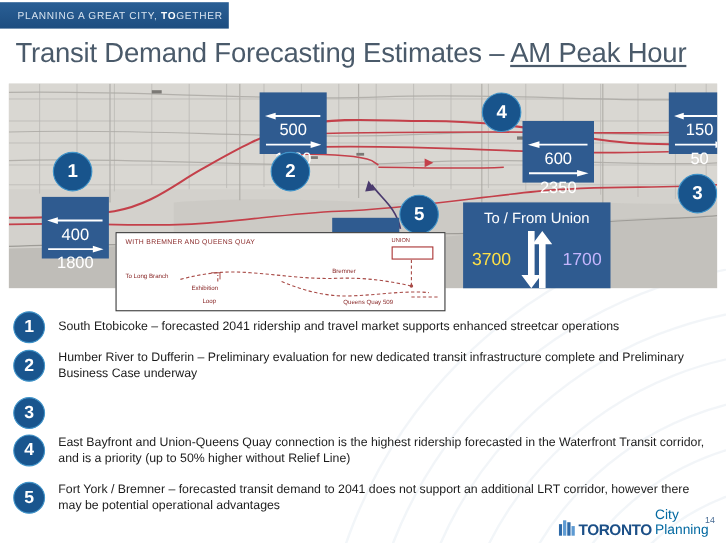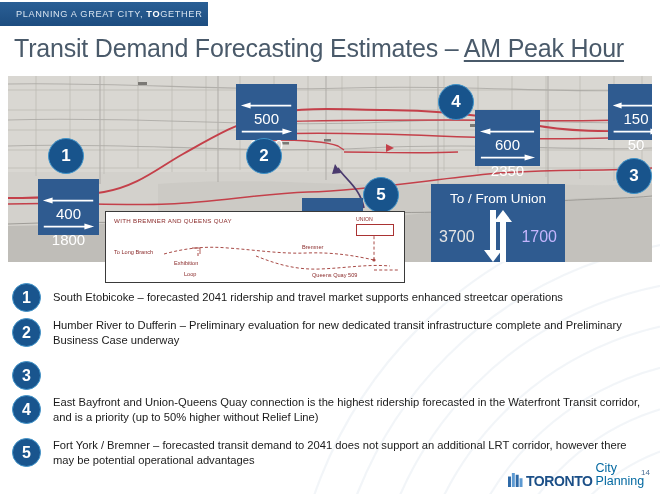--- a/index.html
+++ b/index.html
@@ -85,21 +85,21 @@
   .unionbox {
     position:absolute;
     background:#2f5b90;
     color:#ffffff;
   }
   .union-title {
     position:absolute; left:0; right:0; top:7px;
     text-align:center; font-size:13.5px; color:#ffffff;
   }
   .union-left {
-    position:absolute; left:8px; top:44px; font-size:16px; color:#e5e5e5;
+    position:absolute; left:8px; top:44px; font-size:16px; color:#fde047;
   }
   .union-right {
     position:absolute; right:8px; top:44px; font-size:16px; color:#c4b5fd;
   }
   .union-arrows {
     position:absolute; left:50%; transform:translateX(-50%);
     top:26px; width:40px; height:52px;
   }
   .union-arrows svg { width:100%; height:100%; display:block; }
 
@@ -344,21 +344,21 @@
       <div class="flowrow">
         <span class="num">50</span>
         <span class="arrow">
           <svg viewBox="0 0 60 8" preserveAspectRatio="none">
             <path d="M2,3 L48,3 L48,0.5 L59,4 L48,7.5 L48,5 L2,5 Z" fill="#ffffff"></path>
           </svg>
         </span>
       </div>
     </div>
 
-    <div class="unionbox" style="left:423px; top:108px; width:134px; height:80px;">
+    <div class="unionbox" style="left:413px; top:108px; width:134px; height:80px;">
       <div class="union-title">To / From Union</div>
       <div class="union-left">3700</div>
       <div class="union-arrows">
         <svg viewBox="0 0 40 52" preserveAspectRatio="none">
           <path d="M12,0 L12,40 L6,40 L15,52 L24,40 L18,40 L18,0 Z" fill="#ffffff"></path>
           <path d="M28,52 L28,12 L34,12 L25,0 L16,12 L22,12 L22,52 Z" fill="#ffffff"></path>
         </svg>
       </div>
       <div class="union-right">1700</div>
     </div>

